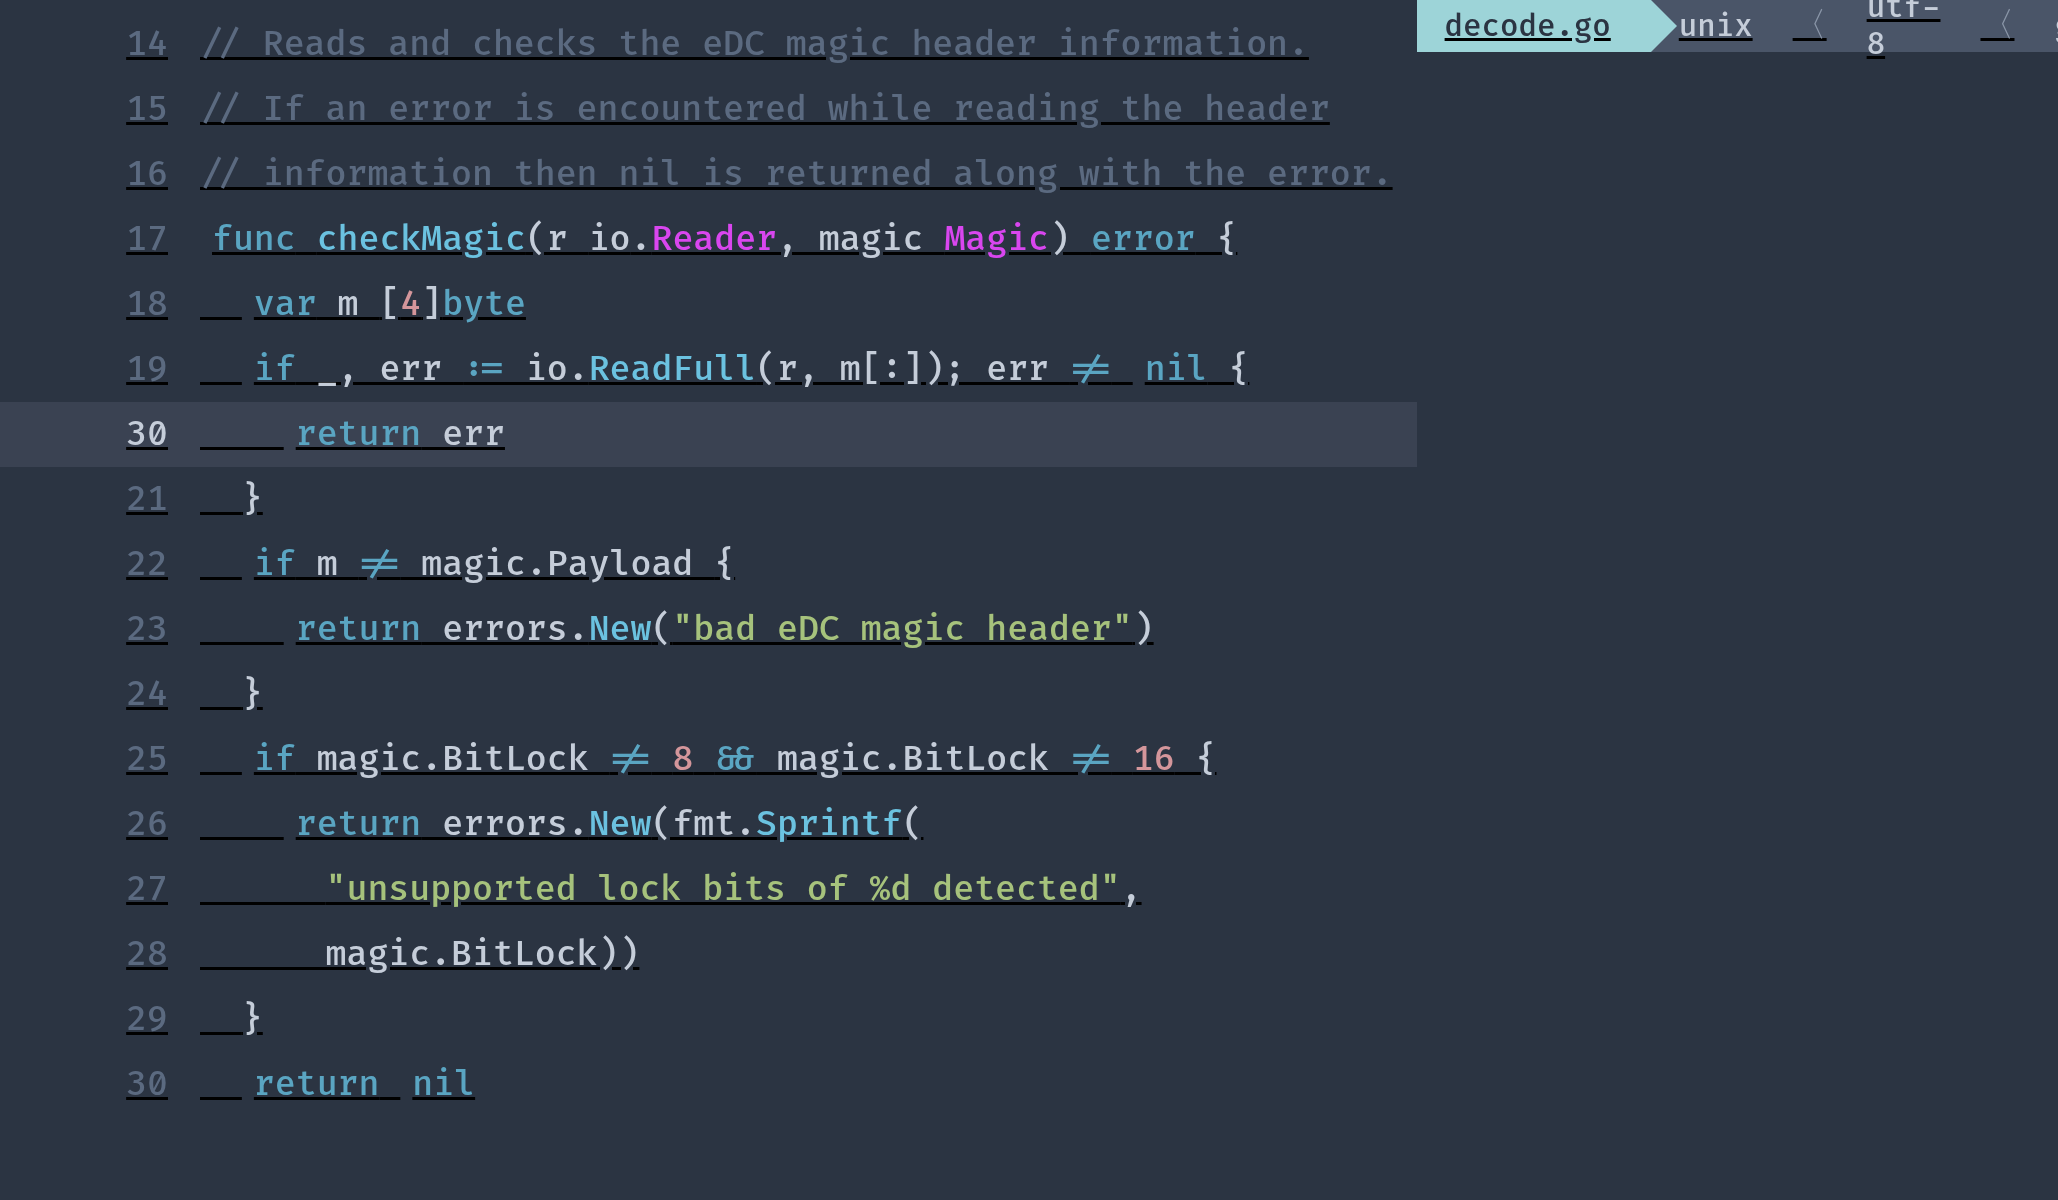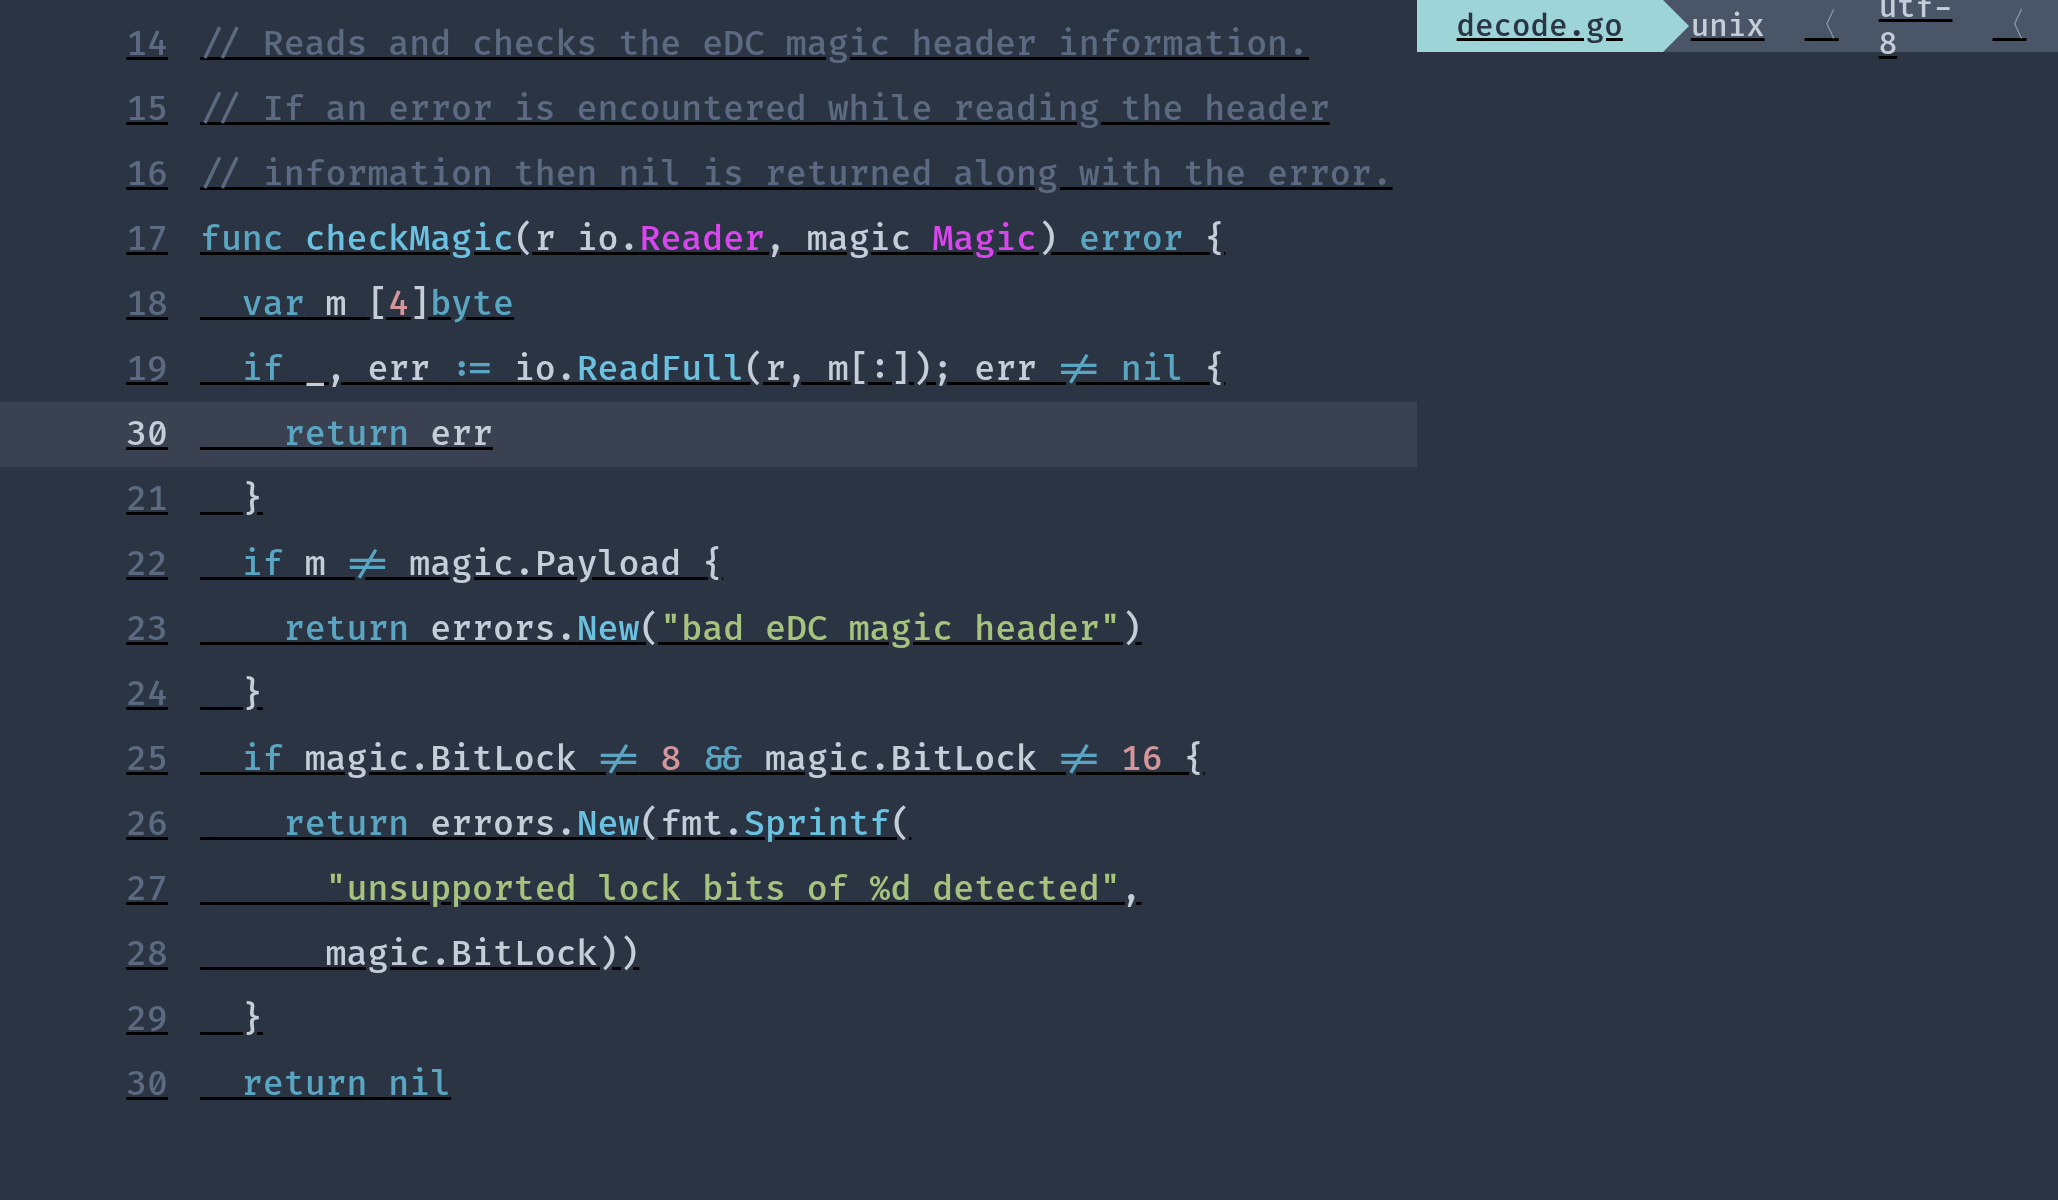--- a/index.html
+++ b/index.html
@@ -41,21 +41,21 @@
     flex-shrink: 0;
   }
   .line.active .gutter {
     color: #c5cdd9;
   }
   .code {
     flex: 1;
     padding-right: 24px;
   }
   .tok-comment { color: #5b6a80; }
-  .tok-keyword { color: #5aa5c2; }
+  .tok-keyword { color: #5aa5c2; margin-left: 12px; }
   .tok-func    { color: #6bc2e0; }
   .tok-ident   { color: #c5cdd9; }
   .tok-type    { color: #d946ef; }
   .tok-punc    { color: #c5cdd9; }
   .tok-op      { color: #5aa5c2; }
   .tok-num     { color: #d4969b; }
   .tok-string  { color: #a6c27c; }
   .tok-builtin { color: #5aa5c2; }
   .tok-method  { color: #6bc2e0; }
   .tok-error   { color: #5aa5c2; margin-top: 9px; }
@@ -70,21 +70,21 @@
     font-size: 30px;
     color: #c5cdd9;
     position: relative;
   }
   .file-segment {
     background: #9dd4d8;
     color: #2b3442;
     height: 100%;
     display: flex;
     align-items: center;
-    padding-left: 40px;
+    padding-left: 28px;
     padding-right: 40px;
     position: relative;
     font-weight: 500;
   }
   .file-segment::after {
     content: "";
     position: absolute;
     right: -26px;
     top: 0;
     width: 0; height: 0;

